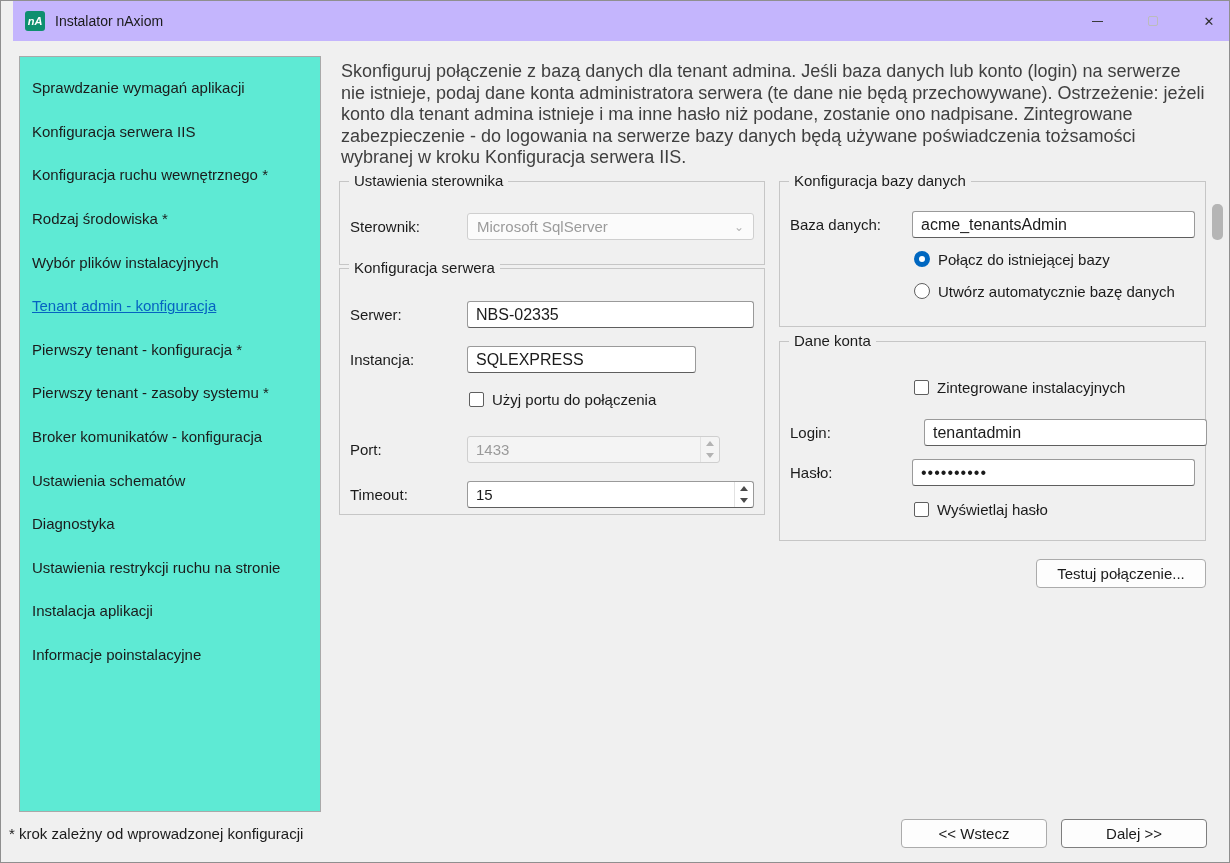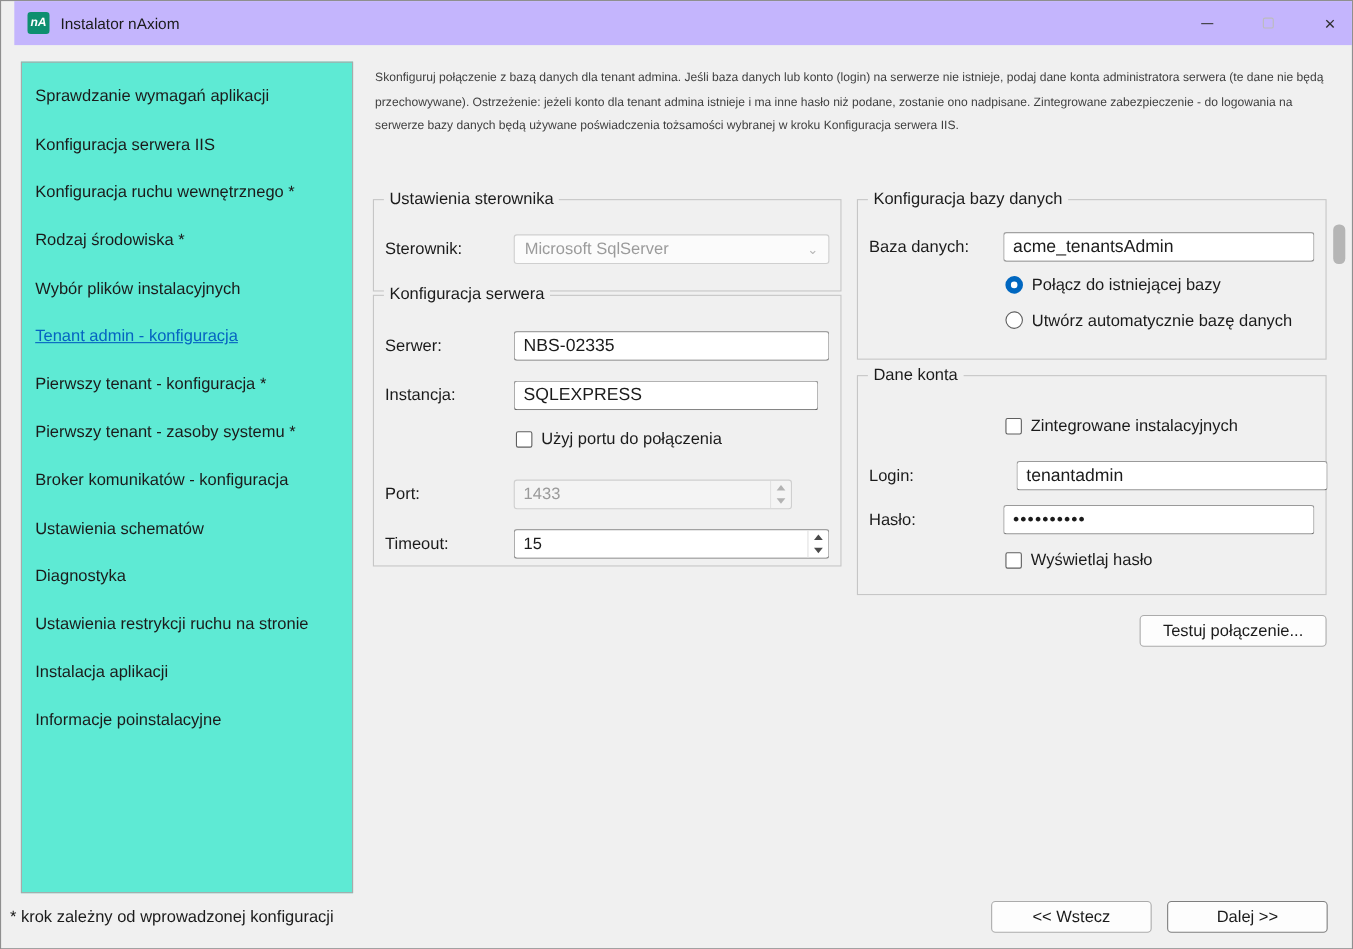--- a/index.html
+++ b/index.html
@@ -24,21 +24,21 @@
   .glyph-close { font-size:13px; color:#2f2f2f; line-height:1; }
   
   .sidebar {
     position:absolute; left:18px; top:55px; width:302px; height:756px;
     background:#5eead4; border:1px solid #a9a9a9; padding-top:9px; overflow:hidden;
   }
   .nav-item { height:43.6px; display:flex; align-items:center; padding:0 12px; font-size:15px; white-space:nowrap; }
   .nav-item span { color:#1b1b1b; }
   .nav-item.active span { color:#0563c1; text-decoration:underline; }
   
-  .description { position:absolute; left:340px; top:60px; width:866px; font-size:11px; line-height:21.5px; color:#3f3f3f; }
+  .description { position:absolute; left:340px; top:60px; width:866px; font-size:18px; line-height:21.5px; color:#3f3f3f; }
   .groupbox { position:absolute; border:1px solid #c6c6c6; }
   .gb-title { position:absolute; top:-10px; left:9px; background:#f0f0f0; padding:0 5px; font-size:15px; color:#1b1b1b; white-space:nowrap; }
   .row-label { position:absolute; font-size:15px; line-height:27px; color:#1b1b1b; }
   .textbox {
     position:absolute; height:27px; background:#fff; border:1px solid #9a9a9a; border-bottom-color:#5e5e5e;
     border-radius:3px; font-size:16px; padding:0 8px; font-family:inherit; color:#1b1b1b; outline:none;
   }
   .combo {
     position:absolute; height:27px; display:flex; align-items:center; justify-content:space-between;
     padding:0 9px; border-radius:3px; font-size:15px; background:#fff; border:1px solid #9a9a9a;
@@ -148,21 +148,21 @@
     </div>
   </div>
 
   <div class="groupbox" style="left:338px; top:267px; width:426px; height:247px;">
     <span class="gb-title">Konfiguracja serwera</span>
 
     <span class="row-label" style="left:10px; top:32px;">Serwer:</span>
     <input class="textbox" style="left: 127px; top: 32px; width: 287px;" type="text" value="NBS-02335">
 
     <span class="row-label" style="left:10px; top:77px;">Instancja:</span>
-    <input class="textbox" style="left: 127px; top: 77px; width: 277px;" type="text" value="SQLEXPRESS">
+    <input class="textbox" style="left: 127px; top: 77px; width: 229px;" type="text" value="SQLEXPRESS">
 
     <span class="checkbox" style="left:129px; top:123px;"></span>
     <span class="check-label" style="left:152px; top:122px;">Użyj portu do połączenia</span>
 
     <span class="row-label" style="left:10px; top:167px;">Port:</span>
     <div class="spin disabled" style="left:127px; top:167px; width:253px;">
       <span class="val">1433</span>
       <span class="btns">
         <div>
             <span class="tri-up"></span>

